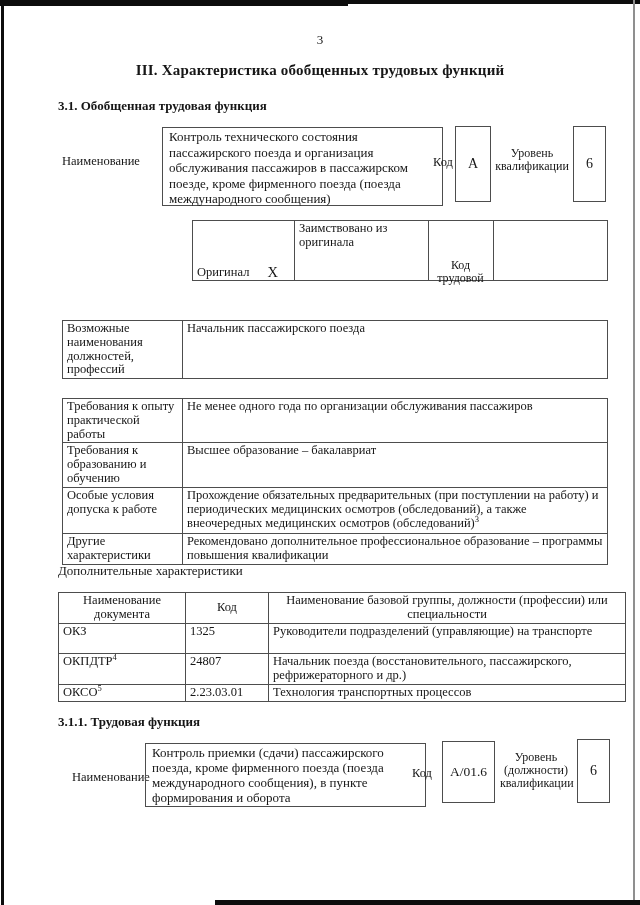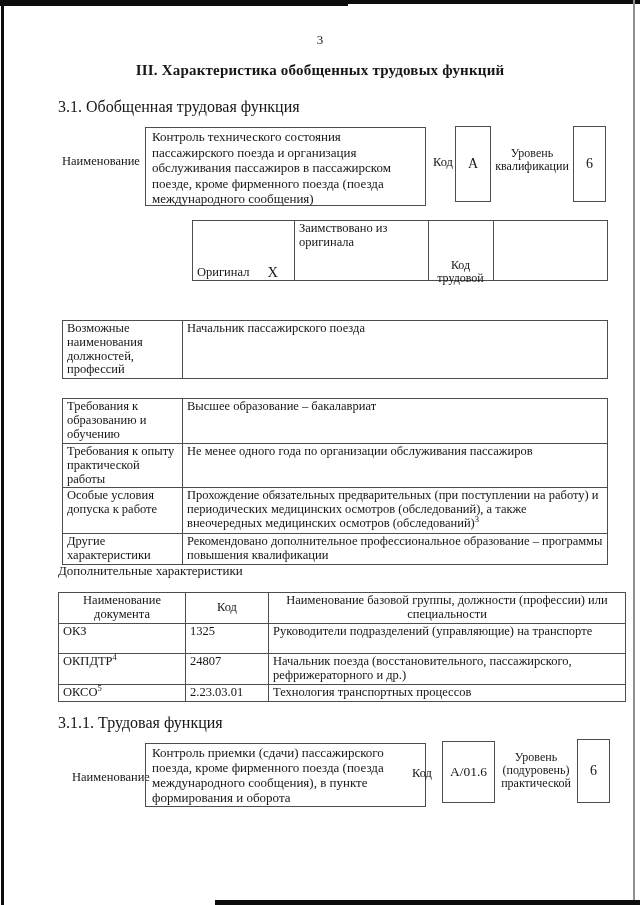--- a/index.html
+++ b/index.html
@@ -11,21 +11,21 @@
   
   .scan-top    { left:0; top:0; width:640px; height:4px; background:#0d0d0d; }
   .scan-top2   { left:0; top:0; width:348px; height:6px; background:#0d0d0d; }
   .scan-left   { left:1px; top:0; width:3px; height:905px; background:#0d0d0d; }
   .scan-right  { left:633px; top:0; width:2px; height:905px; background:#8f8f8f; }
   .scan-bottom { left:215px; top:900px; width:425px; height:5px; background:#0d0d0d; }
 
   .center { text-align:center; }
   .page-number { left:0; right:0; top:32px; font-size:13px; }
   .main-heading { left:0; right:0; top:62px; font-size:15px; font-weight:bold; letter-spacing:.2px; }
-  .sec-heading { font-size:16px; font-weight:normal; }
+  .sec-heading { font-size:13px; font-weight:bold; }
 
   .lbl { font-size:12.5px; line-height:14px; }
   .small-lbl { font-size:12px; line-height:13px; }
 
   .box { border:1.5px solid #4d4d4d; box-sizing:border-box; }
   .name-box { font-size:13px; line-height:15.5px; padding:1px 6px 0 6px; }
   .code-box { display:flex; align-items:center; justify-content:center; font-size:14px; }
 
   table.doc { border-collapse:collapse; table-layout:fixed; }
   table.doc td, table.doc th {
@@ -48,21 +48,21 @@
   <div class="abs scan-top2"></div>
   <div class="abs scan-left"></div>
   <div class="abs scan-right"></div>
   <div class="abs scan-bottom"></div>
 
   <div class="abs page-number center">3</div>
   <div class="abs main-heading center">III. Характеристика обобщенных трудовых функций</div>
   <div class="abs sec-heading" style="left:58px; top:98px;">3.1. Обобщенная трудовая функция</div>
 
   <div class="abs lbl" style="left:62px; top:154px;">Наименование</div>
-  <div class="abs box name-box" style="left:145px; top:127px; width:281px; height:79px;">Контроль технического состояния пассажирского поезда и организация обслуживания пассажиров в пассажирском поезде, кроме фирменного поезда (поезда международного сообщения)</div>
+  <div class="abs box name-box" style="left:162px; top:127px; width:281px; height:79px;">Контроль технического состояния пассажирского поезда и организация обслуживания пассажиров в пассажирском поезде, кроме фирменного поезда (поезда международного сообщения)</div>
   <div class="abs lbl" style="left:433px; top:155px;">Код</div>
   <div class="abs box code-box" style="left:455px; top:126px; width:36px; height:76px;">А</div>
   <div class="abs small-lbl center" style="left:494px; top:147px; width:76px;">Уровень квалификации</div>
   <div class="abs box code-box" style="left:573px; top:126px; width:33px; height:76px;">6</div>
 
   <table class="doc abs" style="left:192px; top:220px; width:415px;">
     <colgroup>
         <col style="width:102px">
         <col style="width:134px">
         <col style="width:65px">
@@ -97,26 +97,26 @@
   </tbody>
     </table>
 
   <table class="doc abs" style="left:62px; top:398px; width:546px;">
     <colgroup>
         <col style="width:120px">
         <col>
       </colgroup>
     <tbody>
         <tr>
+      <td style="height:26px;">Требования к опыту практической работы</td>
+      <td>Не менее одного года по организации обслуживания пассажиров</td>
+    </tr>
+    <tr>
       <td style="height:42px;">Требования к образованию и обучению</td>
       <td>Высшее образование – бакалавриат</td>
-    </tr>
-    <tr>
-      <td style="height:26px;">Требования к опыту практической работы</td>
-      <td>Не менее одного года по организации обслуживания пассажиров</td>
     </tr>
     <tr>
       <td style="height:43px;">Особые условия допуска к работе</td>
       <td><span>Прохождение обязательных предварительных (при поступлении на работу) и периодических медицинских осмотров (обследований), а также внеочередных медицинских осмотров (обследований)</span><sup>3</sup></td>
     </tr>
     <tr>
       <td style="height:28px;margin-top:8px;">Другие характеристики</td>
       <td>Рекомендовано дополнительное профессиональное образование – программы повышения квалификации</td>
     </tr>
   </tbody>
@@ -152,16 +152,16 @@
     </tr>
   </tbody>
     </table>
 
   <div class="abs sec-heading" style="left:58px; top:714px;">3.1.1. Трудовая функция</div>
 
   <div class="abs lbl" style="left:72px; top:770px;">Наименование</div>
   <div class="abs box name-box" style="left:145px; top:743px; width:281px; height:64px; line-height:15px;">Контроль приемки (сдачи) пассажирского поезда, кроме фирменного поезда (поезда международного сообщения), в пункте формирования и оборота</div>
   <div class="abs lbl" style="left:412px; top:766px;">Код</div>
   <div class="abs box code-box" style="left:442px; top:741px; width:53px; height:62px; font-size:13.5px;">А/01.6</div>
-  <div class="abs small-lbl center" style="left:500px; top:751px; width:72px;">Уровень (подуровень) практической</div>
+  <div class="abs small-lbl center" style="left:500px; top:751px; width:72px;">Уровень (должности) квалификации</div>
   <div class="abs box code-box" style="left:577px; top:739px; width:33px; height:64px;">6</div>
 
 </div>
 
 </body></html>

